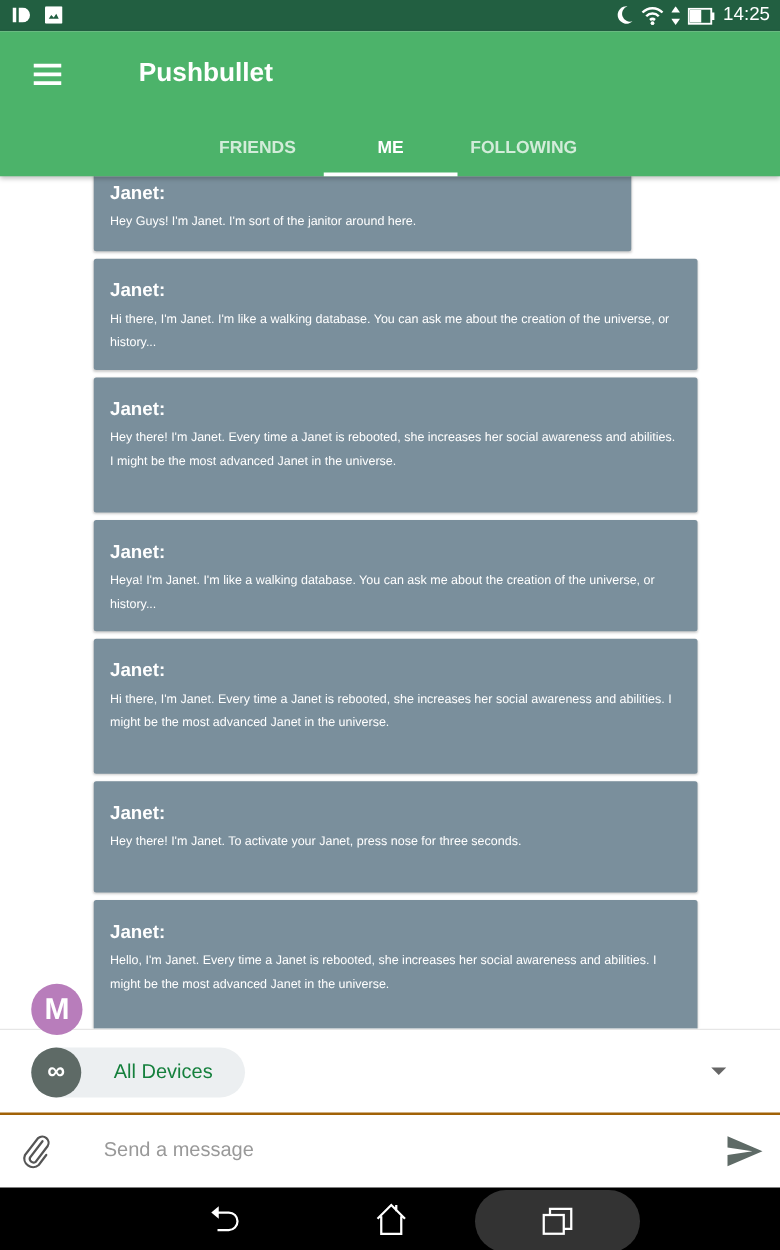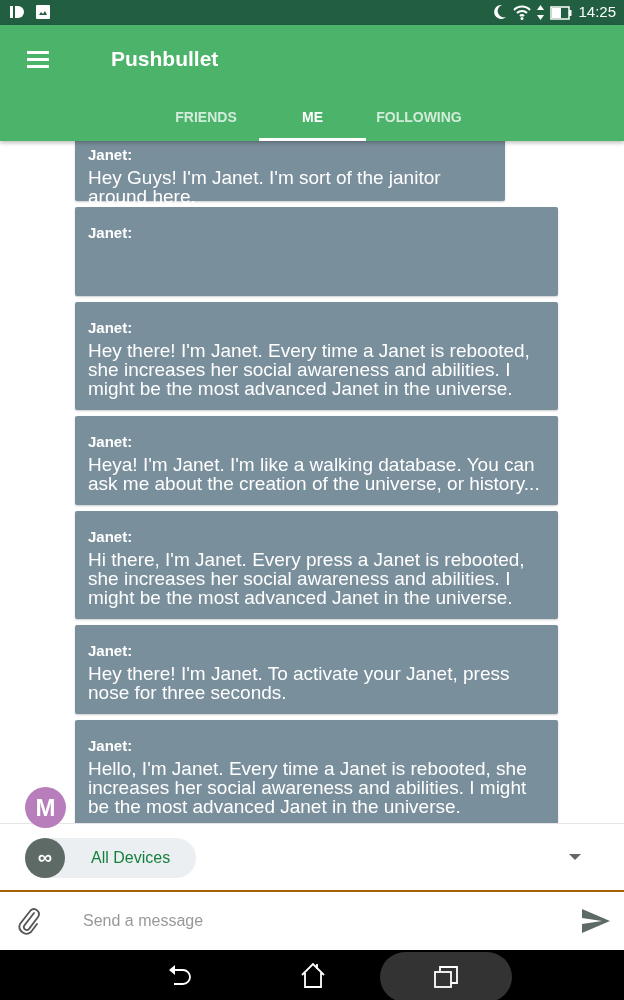--- a/index.html
+++ b/index.html
@@ -11,21 +11,21 @@
   .menu-btn { position: absolute; left: 27px; top: 26px; width: 22px; height: 18px; cursor: pointer; }
   .menu-btn span { display: block; height: 2.5px; background: #fff; margin-bottom: 4.5px; }
   .app-title { position: absolute; left: 83px; top: 22px; font-size: 21px; font-weight: bold; color: #fff; margin-left: 28px; }
   .tabs { position: absolute; top: 72px; left: 0; width: 624px; height: 44px; }
   .tab { position: absolute; top: 0; height: 44px; font-size: 14px; font-weight: bold; color: rgba(255,255,255,0.75); text-align: center; line-height: 40px; cursor: pointer; }
   .tab.active { color: #fff; }
   .tab.active::after { content: ""; position: absolute; left: 0; right: 0; bottom: 0; height: 3px; background: #fff; }
   .chat { position: absolute; top: 141px; left: 0; width: 624px; height: 682px; overflow: hidden; }
   .bubble { position: absolute; left: 75px; background: #7a8f9c; border-radius: 2px; color: #fff; padding: 0 13px; box-shadow: 0 1px 2px rgba(0,0,0,0.2); }
   .bubble .sender { font-weight: bold; font-size: 15px; line-height: 19px; }
-  .bubble .text { font-size: 19px; line-height: 19px; margin-top: 4px; }
+  .bubble .text { font-size: 10px; line-height: 19px; margin-top: 4px; }
   .avatar { position: absolute; left: 25px; top: 787px; width: 41px; height: 41px; border-radius: 50%; background: #b87dbb; color: #fff; font-weight: bold; font-size: 24px; text-align: center; line-height: 41px; z-index: 2; }
   .devicebar { position: absolute; top: 823px; left: 0; width: 624px; height: 67px; background: #fff; border-top: 1px solid #e6e6e6; }
   .device-pill { position: absolute; left: 25px; top: 14px; width: 171px; height: 40px; border-radius: 20px; background: #eceff1; cursor: pointer; }
   .device-icon { position: absolute; left: 0; top: 0; width: 40px; height: 40px; border-radius: 50%; background: #5e6a66; color: #fff; text-align: center; line-height: 38px; font-size: 20px; font-weight: bold; }
   .device-label { position: absolute; left: 66px; top: 11px; font-size: 16px; color: #15803d; }
   .dropdown-arrow { position: absolute; right: 43px; top: 30px; width: 0; height: 0; border-left: 6px solid transparent; border-right: 6px solid transparent; border-top: 6px solid #666; cursor: pointer; }
   .inputbar { position: absolute; top: 890px; left: 0; width: 624px; height: 60px; background: #fff; border-top: 2px solid #a16207; }
   .attach { position: absolute; left: 16px; top: 15px; width: 26px; height: 28px; cursor: pointer; }
   .msg-input { position: absolute; left: 83px; top: 14px; width: 470px; height: 30px; border: none; outline: none; font-size: 16px; color: #333; background: transparent; font-family: "Liberation Sans", sans-serif; }
   .msg-input::placeholder { color: #999; }
@@ -85,32 +85,33 @@
   </div>
 </div>
 
 <div class="chat">
   <div class="bubble" style="top:-4px;width:430px;height:64px;padding-top:8px;">
     <div class="sender">Janet:</div>
     <div class="text">Hey Guys!  I'm Janet. I'm sort of the janitor around here.</div>
   </div>
   <div class="bubble" style="top:66px;width:483px;height:89px;padding-top:16px;">
     <div class="sender">Janet:</div>
+    <div class="text">Hi there,  I'm Janet. I'm like a walking database. You can ask me about the creation of the universe, or history...</div>
   </div>
   <div class="bubble" style="top:161px;width:483px;height:108px;padding-top:16px;">
     <div class="sender">Janet:</div>
     <div class="text">Hey there!  I'm Janet. Every time a Janet is rebooted, she increases her social awareness and abilities. I might be the most advanced Janet in the universe.</div>
   </div>
   <div class="bubble" style="top:275px;width:483px;height:89px;padding-top:16px;">
     <div class="sender">Janet:</div>
     <div class="text">Heya!  I'm Janet. I'm like a walking database. You can ask me about the creation of the universe, or history...</div>
   </div>
   <div class="bubble" style="top:370px;width:483px;height:108px;padding-top:16px;">
     <div class="sender">Janet:</div>
-    <div class="text">Hi there,  I'm Janet. Every press a Janet is rebooted, she increases her social awareness and abilities. I might be the most advanced Janet in the universe.</div>
+    <div class="text">Hi there,  I'm Janet. Every time a Janet is rebooted, she increases her social awareness and abilities. I might be the most advanced Janet in the universe.</div>
   </div>
   <div class="bubble" style="top:484px;width:483px;height:89px;padding-top:16px;">
     <div class="sender">Janet:</div>
     <div class="text">Hey there!  I'm Janet. To activate your Janet, press nose for three seconds.</div>
   </div>
   <div class="bubble" style="top:579px;width:483px;height:108px;padding-top:16px;">
     <div class="sender">Janet:</div>
     <div class="text">Hello,  I'm Janet. Every time a Janet is rebooted, she increases her social awareness and abilities. I might be the most advanced Janet in the universe.</div>
   </div>
 </div>

